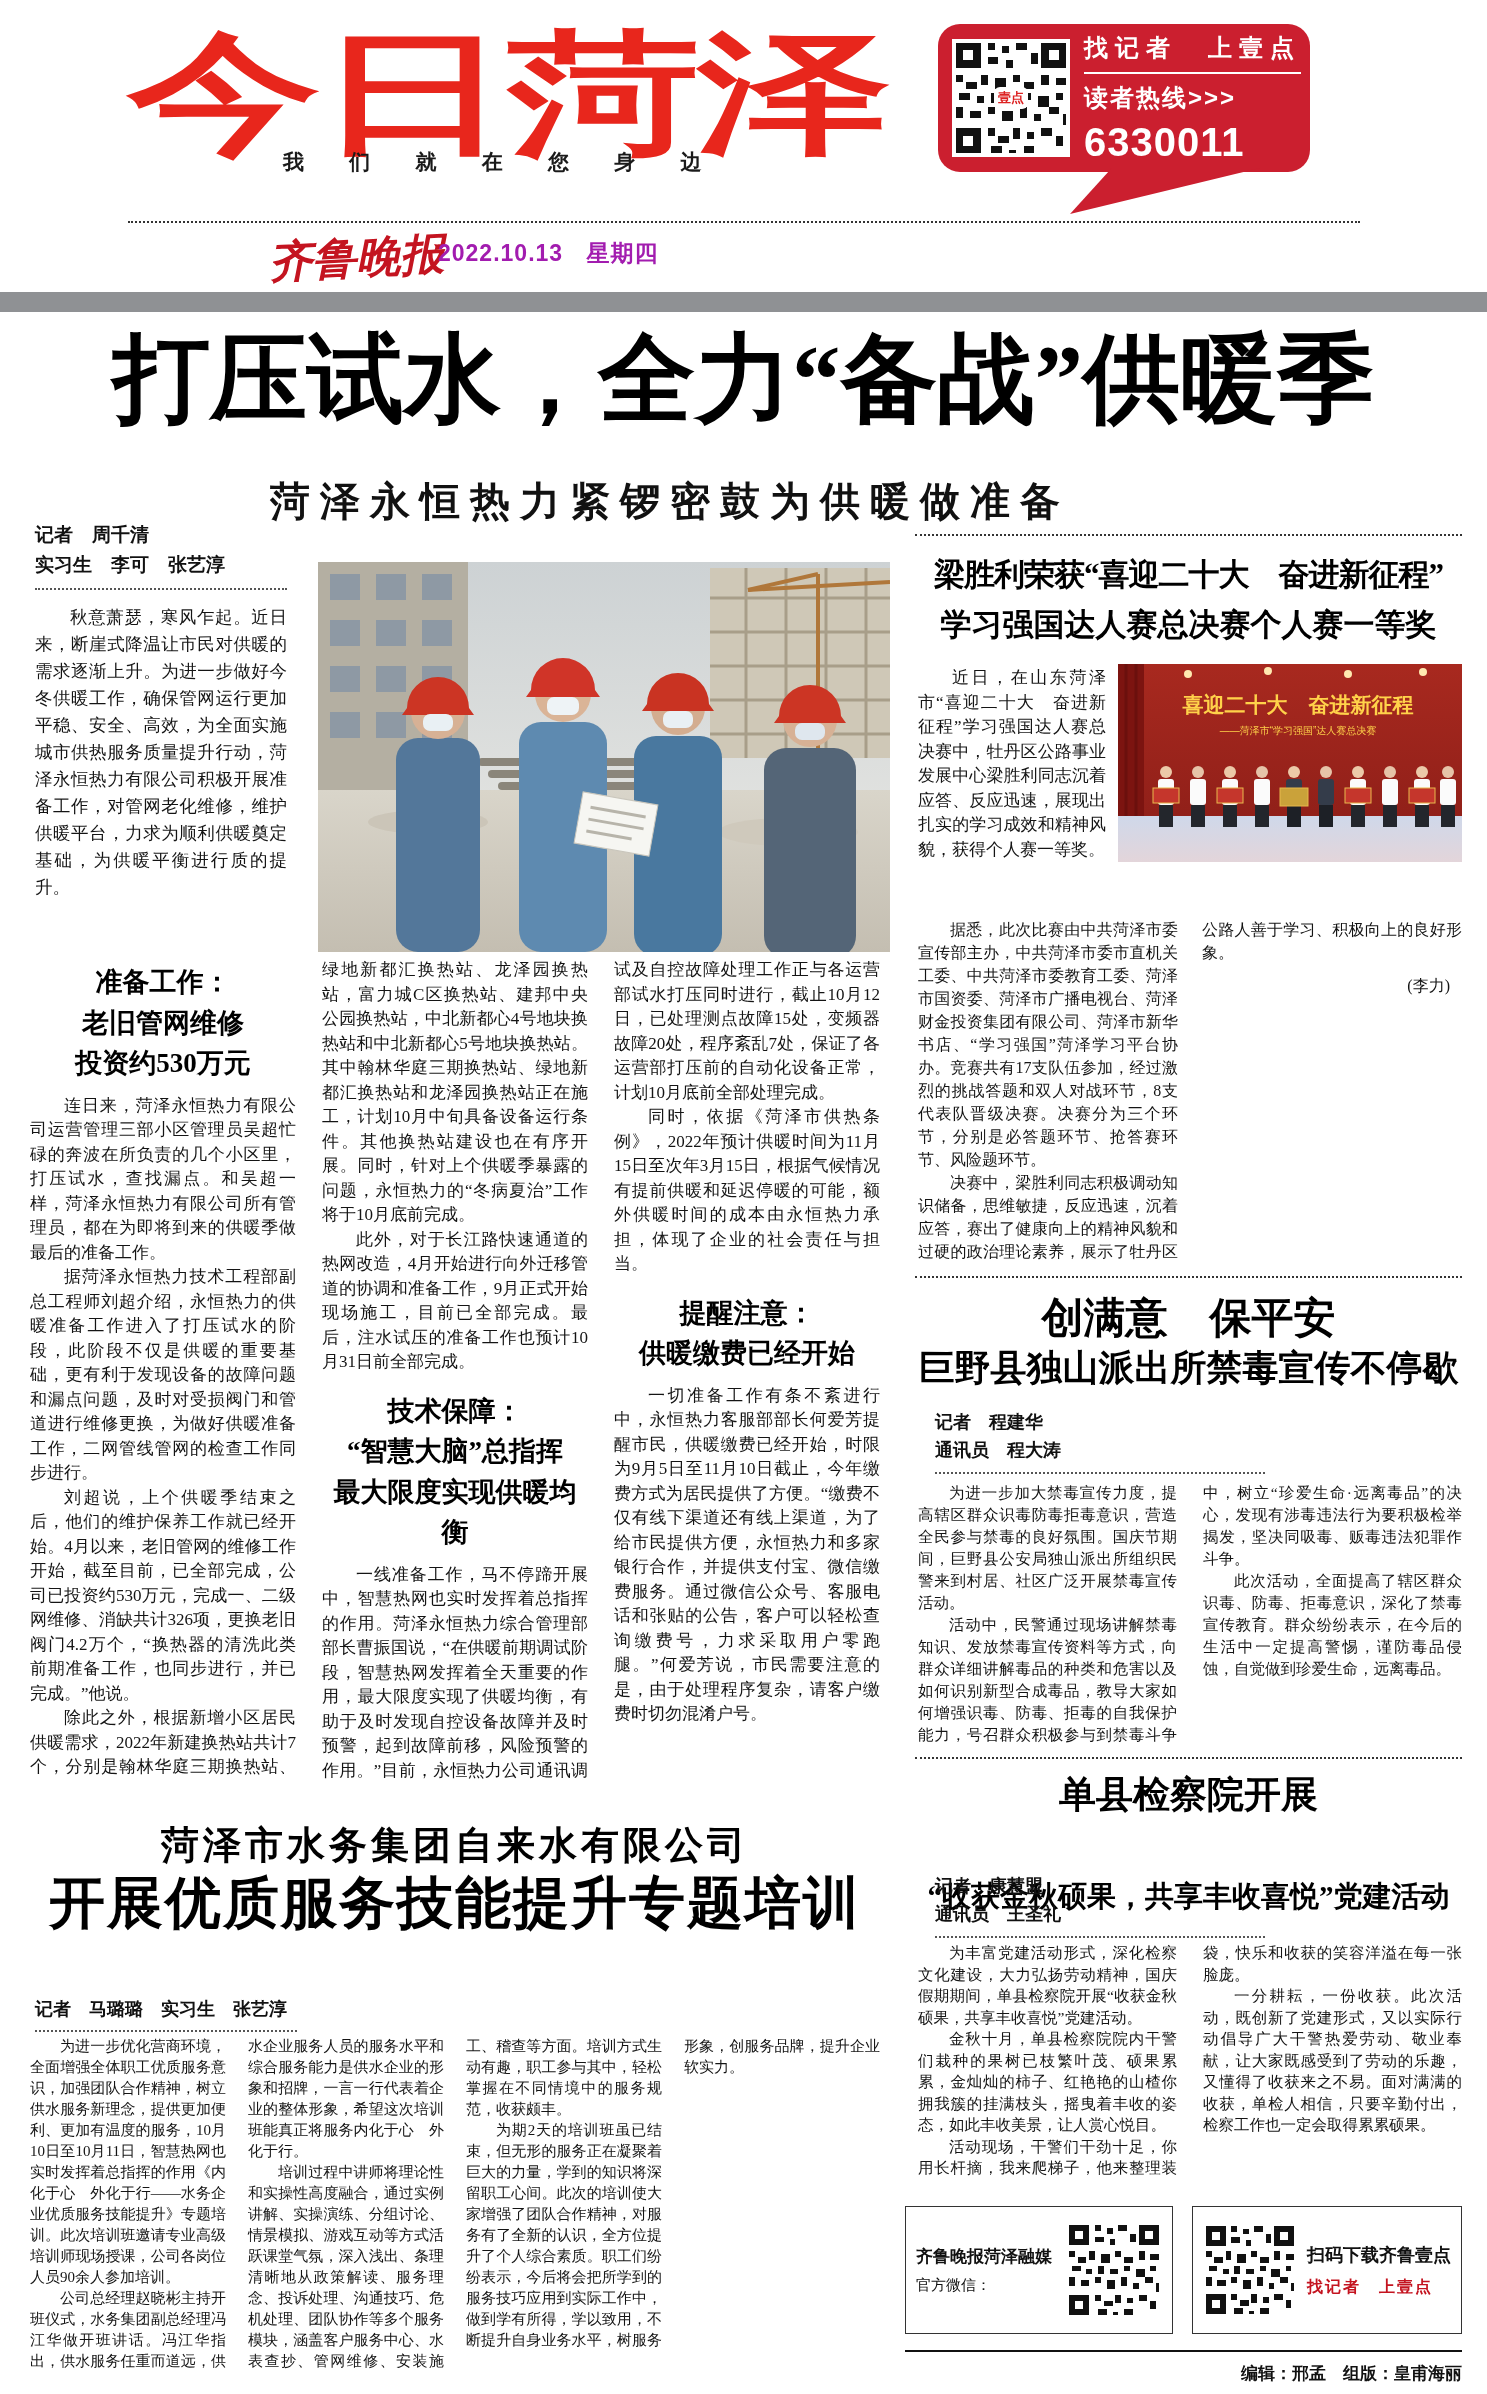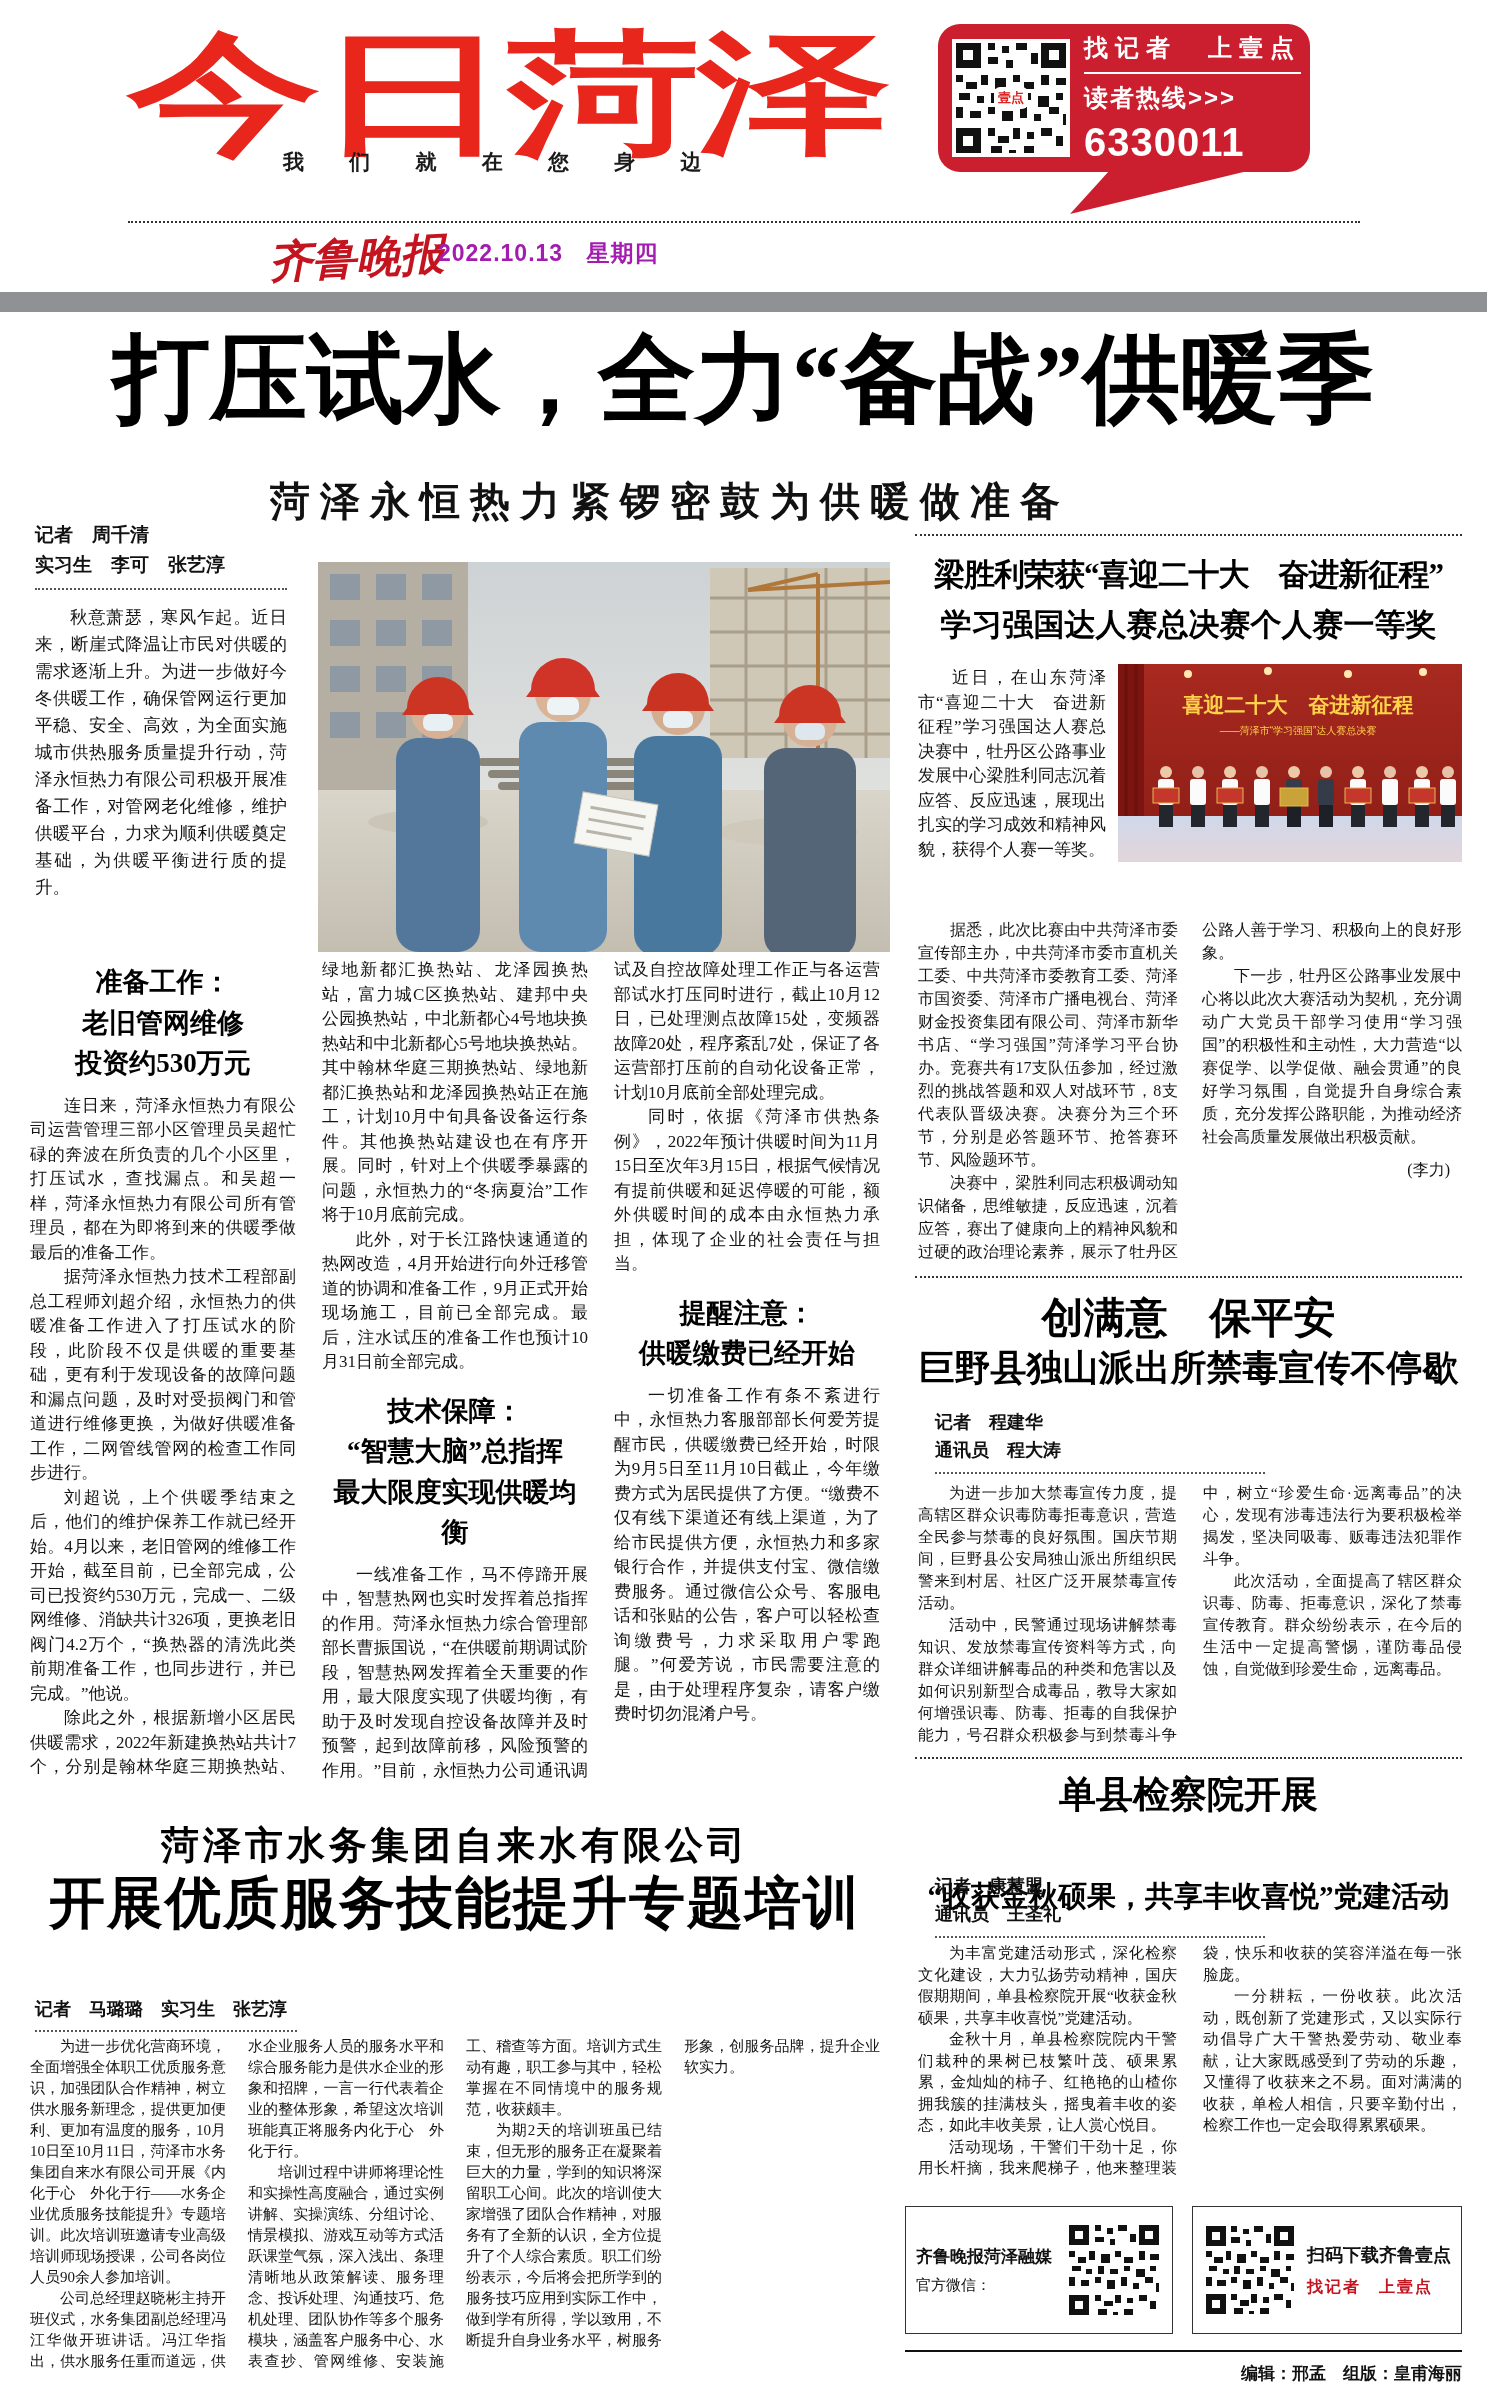--- a/index.html
+++ b/index.html
@@ -341,21 +341,20 @@
       </g>
     </svg>
   </div>
 
   <div class="abs" style="left:918px;top:666px;width:188px;height:248px;overflow:hidden;">
     <p class="body" style="font-size:17px;line-height:24.5px;">近日，在山东菏泽市“喜迎二十大　奋进新征程”学习强国达人赛总决赛中，牡丹区公路事业发展中心梁胜利同志沉着应答、反应迅速，展现出扎实的学习成效和精神风貌，获得个人赛一等奖。</p>
   </div>
   <div class="abs cols c2a" style="left:918px;top:918px;width:544px;">
     <p class="body" style="font-size:16px;line-height:23px;">据悉，此次比赛由中共菏泽市委宣传部主办，中共菏泽市委市直机关工委、中共菏泽市委教育工委、菏泽市国资委、菏泽市广播电视台、菏泽财金投资集团有限公司、菏泽市新华书店、“学习强国”菏泽学习平台协办。竞赛共有17支队伍参加，经过激烈的挑战答题和双人对战环节，8支代表队晋级决赛。决赛分为三个环节，分别是必答题环节、抢答赛环节、风险题环节。</p>
     <p class="body" style="font-size:16px;line-height:23px;">决赛中，梁胜利同志积极调动知识储备，思维敏捷，反应迅速，沉着应答，赛出了健康向上的精神风貌和过硬的政治理论素养，展示了牡丹区公路人善于学习、积极向上的良好形象。</p>
-    <p class="body" style="font-size:16px;line-height:23px;">下一步，牡丹区公路事业发展中心将以此次大赛活动为契机，充分调动广大党员干部学习使用“学习强国”的积极性和主动性，大力营造“以赛促学、以学促做、融会贯通”的良好学习氛围，自觉提升自身综合素质，充分发挥公路职能，为推动经济社会高质量发展做出积极贡献。</p>
     <p class="sig">(李力)</p>
   </div>
 
   <div class="abs dotted" style="left:915px;top:1276px;width:547px;"></div>
   <div class="abs rh" style="left:915px;top:1290px;width:547px;font-size:42px;">创满意　保平安</div>
   <div class="abs rh" style="left:915px;top:1344px;width:547px;font-size:36px;">巨野县独山派出所禁毒宣传不停歇</div>
   <div class="abs byline" style="left:935px;top:1408px;width:330px;font-size:18px;line-height:28px;">
     <div>记者　程建华</div>
     <div>通讯员　程大涛</div>
   </div>
@@ -376,21 +375,21 @@
     <p class="body" style="font-size:15.5px;line-height:21.5px;">为丰富党建活动形式，深化检察文化建设，大力弘扬劳动精神，国庆假期期间，单县检察院开展“收获金秋硕果，共享丰收喜悦”党建活动。</p>
     <p class="body" style="font-size:15.5px;line-height:21.5px;">金秋十月，单县检察院院内干警们栽种的果树已枝繁叶茂、硕果累累，金灿灿的柿子、红艳艳的山楂你拥我簇的挂满枝头，摇曳着丰收的姿态，如此丰收美景，让人赏心悦目。</p>
     <p class="body" style="font-size:15.5px;line-height:21.5px;">活动现场，干警们干劲十足，你用长杆摘，我来爬梯子，他来整理装袋，快乐和收获的笑容洋溢在每一张脸庞。</p>
     <p class="body" style="font-size:15.5px;line-height:21.5px;">一分耕耘，一份收获。此次活动，既创新了党建形式，又以实际行动倡导广大干警热爱劳动、敬业奉献，让大家既感受到了劳动的乐趣，又懂得了收获来之不易。面对满满的收获，单检人相信，只要辛勤付出，检察工作也一定会取得累累硕果。</p>
   </div>
 
   <div class="abs kicker" style="left:30px;top:1820px;width:850px;">菏泽市水务集团自来水有限公司</div>
   <div class="abs water-headline" style="left:30px;top:1866px;width:850px;">开展优质服务技能提升专题培训</div>
   <div class="abs byline" style="left:35px;top:1996px;width:262px;font-size:18px;line-height:26px;">记者　马璐璐　实习生　张艺淳</div>
   <div class="abs cols c4" style="left:30px;top:2036px;width:850px;">
-    <p class="body" style="font-size:15px;line-height:21px;">为进一步优化营商环境，全面增强全体职工优质服务意识，加强团队合作精神，树立供水服务新理念，提供更加便利、更加有温度的服务，10月10日至10月11日，菏泽市水务集团自来水有限公司开展《内化于心　外化于行——水务企业优质服务技能提升》专题培训。此次培训班邀请专业高级培训师现场授课，公司各岗位人员90余人参加培训。</p>
+    <p class="body" style="font-size:15px;line-height:21px;">为进一步优化营商环境，全面增强全体职工优质服务意识，加强团队合作精神，树立供水服务新理念，提供更加便利、更加有温度的服务，10月10日至10月11日，智慧热网也实时发挥着总指挥的作用《内化于心　外化于行——水务企业优质服务技能提升》专题培训。此次培训班邀请专业高级培训师现场授课，公司各岗位人员90余人参加培训。</p>
     <p class="body" style="font-size:15px;line-height:21px;">公司总经理赵晓彬主持开班仪式，水务集团副总经理冯江华做开班讲话。冯江华指出，供水服务任重而道远，供水企业服务人员的服务水平和综合服务能力是供水企业的形象和招牌，一言一行代表着企业的整体形象，希望这次培训班能真正将服务内化于心　外化于行。</p>
     <p class="body" style="font-size:15px;line-height:21px;">培训过程中讲师将理论性和实操性高度融合，通过实例讲解、实操演练、分组讨论、情景模拟、游戏互动等方式活跃课堂气氛，深入浅出、条理清晰地从政策解读、服务理念、投诉处理、沟通技巧、危机处理、团队协作等多个服务模块，涵盖客户服务中心、水表查抄、管网维修、安装施工、稽查等方面。培训方式生动有趣，职工参与其中，轻松掌握在不同情境中的服务规范，收获颇丰。</p>
     <p class="body" style="font-size:15px;line-height:21px;">为期2天的培训班虽已结束，但无形的服务正在凝聚着巨大的力量，学到的知识将深留职工心间。此次的培训使大家增强了团队合作精神，对服务有了全新的认识，全方位提升了个人综合素质。职工们纷纷表示，今后将会把所学到的服务技巧应用到实际工作中，做到学有所得，学以致用，不断提升自身业务水平，树服务形象，创服务品牌，提升企业软实力。</p>
   </div>
 
   <div class="abs fbox" style="left:905px;top:2206px;width:268px;height:128px;">
     <div style="flex:1;">
       <div class="t1">齐鲁晚报菏泽融媒</div>
       <div class="t2">官方微信：</div>
     </div>

